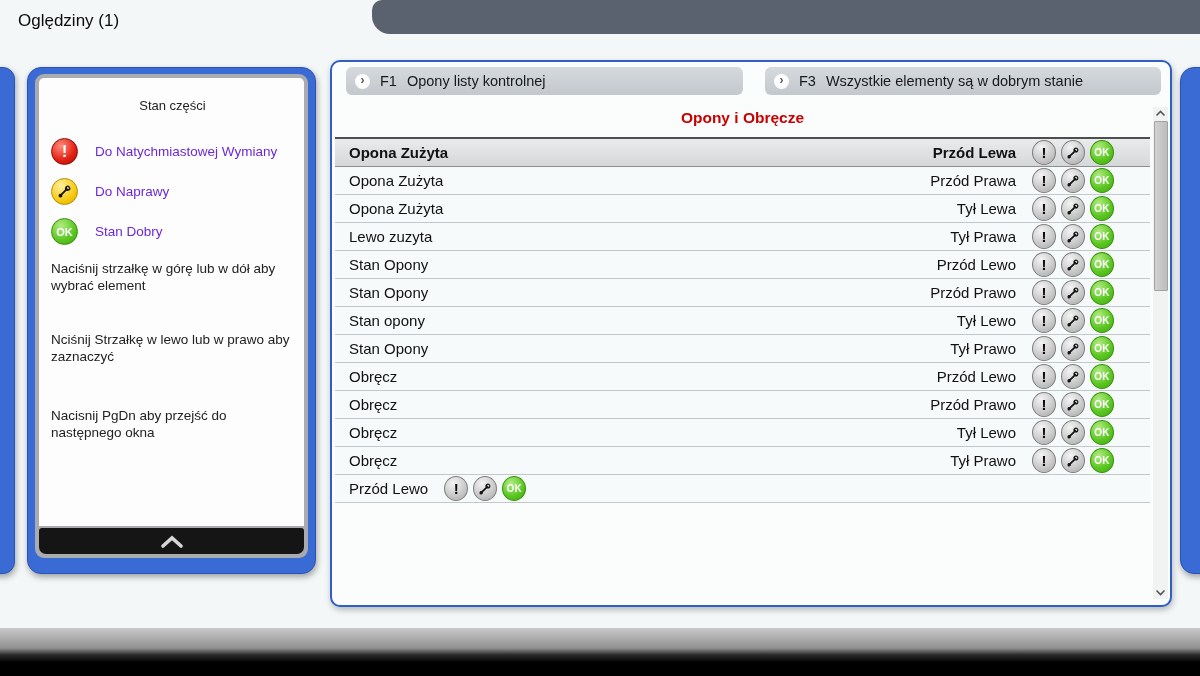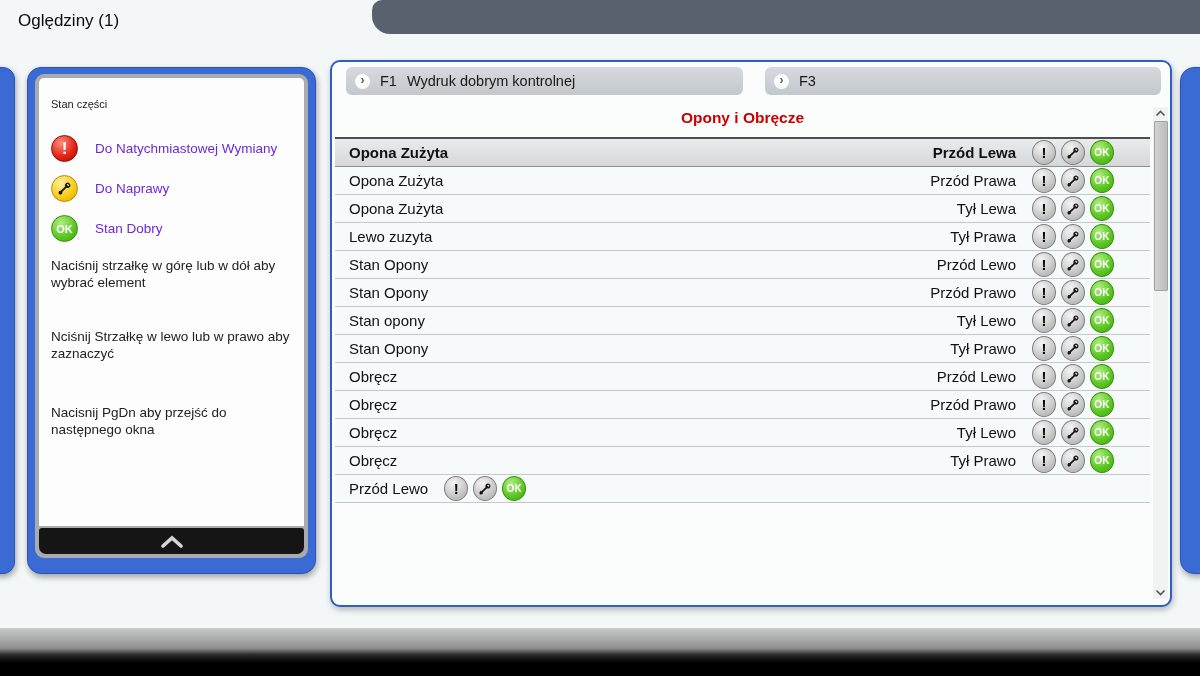--- a/index.html
+++ b/index.html
@@ -18,21 +18,21 @@
   .sliver-left{left:-20px;top:67px;width:33px;height:505px;border-radius:12px;}
   .sliver-right{left:1180px;top:67px;width:40px;height:505px;}
 
   .left-card{left:27px;top:67px;width:287px;height:505px;}
   .bezel{position:absolute;left:7px;right:7px;top:6px;height:484px;background:#a9abae;border-radius:9px;}
   .screen{position:absolute;left:4px;right:4px;top:4px;height:448px;background:#fdfdfd;
           border-radius:5px 5px 0 0;padding:6px 10px;box-sizing:border-box;overflow:hidden;}
   .collapse-bar{position:absolute;left:4px;right:4px;top:454px;height:26px;background:#151515;
           border-radius:3px 3px 7px 7px;display:flex;align-items:center;justify-content:center;cursor:pointer;}
 
-  .legend-title{margin:14px 0 0 2px;font-size:11px;color:#222;}
+  .legend-title{margin:14px 0 0 2px;font-size:13px;color:#222;text-align:center;}
   .legend-item{display:flex;align-items:center;gap:17px;margin:13px 0 0 2px;}
   .legend-item.first{margin-top:25px;}
   .legend-label{font-size:13.5px;color:#6d28d9;}
   .licon{width:27px;height:27px;border-radius:50%;display:flex;align-items:center;justify-content:center;
          box-sizing:border-box;flex:0 0 auto;}
   .licon.red{background:radial-gradient(circle at 36% 28%,#ff8d7d,#e32214 58%,#a50b02);border:1px solid #8f0a02;
              color:#fff;font-weight:900;font-size:17px;}
   .licon.yellow{background:radial-gradient(circle at 36% 28%,#ffef9e,#f6c90e 62%,#d9a400);border:1px solid #b88a00;}
   .licon.green,.sicon.green{background:radial-gradient(circle at 36% 28%,#b2ec82,#5cc722 58%,#3ea50e);
              border:1px solid #35900a;color:#fff;font-weight:bold;}
@@ -130,25 +130,26 @@
             <path d="M4 11 L13 3 L22 11" stroke="#d6d6d6" stroke-width="3.6" fill="none" stroke-linecap="round"></path>
           </svg>
       </div>
     </div>
   </div>
 
   <div class="main-panel">
     <div class="fbtn f1">
       <span class="chev-circle">›</span>
       <span class="fkey">F1</span>
-      <span>Wydruk dobrym kontrolnej</span>
+      <span>Opony listy kontrolnej</span>
     </div>
     <div class="fbtn f3">
       <span class="chev-circle">›</span>
       <span class="fkey">F3</span>
+      <span>Wszystkie elementy są w dobrym stanie</span>
     </div>
 
     <div class="table-title">Opony i Obręcze</div>
 
     <div class="rows" id="rows">
   <div class="trow selected">
     <span class="row-name">Opona Zużyta</span>
     <span class="row-pos">Przód Lewa</span>
     <span class="row-icons">
       <span class="sicon gray">

